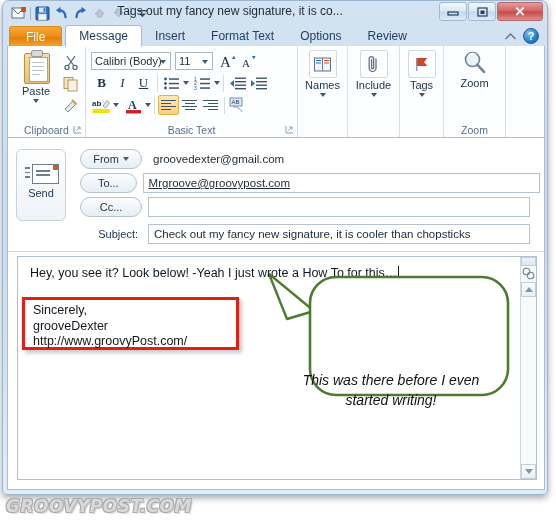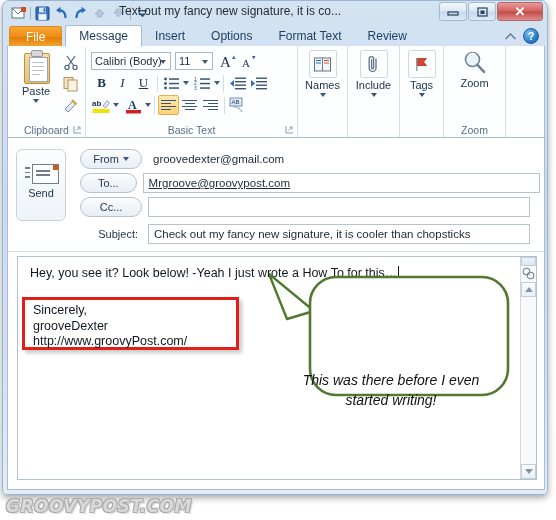--- a/index.html
+++ b/index.html
@@ -621,21 +621,21 @@
       </div>
       <div class="qat-sep"></div>
       <div class="qat-btn">
         <svg width="13" height="13" viewBox="0 0 13 13">
           <rect x="2" y="3" width="9" height="1.4" fill="#35506d"></rect>
           <path d="M3 6.6 L10 6.6 L6.5 10.3 Z" fill="#35506d"></path>
         </svg>
       </div>
     </div>
 
-    <div id="title-text">Text out my fancy new signature, it is co...</div>
+    <div id="title-text">Tags out my fancy new signature, it is co...</div>
 
     <div id="wincontrols">
       <div class="win-btn">
         <svg width="12" height="10" viewBox="0 0 12 10">
           <rect x="1" y="5" width="10" height="3" fill="none" stroke="#27405c" stroke-width="1.2"></rect>
         </svg>
       </div>
       <div class="win-btn">
         <svg width="13" height="11" viewBox="0 0 13 11">
           <rect x="2" y="2" width="9" height="8" fill="none" stroke="#27405c" stroke-width="1.2"></rect>
@@ -646,22 +646,22 @@
         <span class="win-glyph x">✕</span>
       </div>
     </div>
   </div>
 
   <div id="tabstrip">
     <div id="tabs">
       <div class="tab file">File</div>
       <div class="tab active">Message</div>
       <div class="tab">Insert</div>
+      <div class="tab">Format Text</div>
       <div class="tab">Options</div>
-      <div class="tab">Format Text</div>
       <div class="tab">Review</div>
     </div>
     <div id="tab-right">
       <div>
         <svg width="13" height="9" viewBox="0 0 13 9">
           <path d="M1.5 7 L6.5 2 L11.5 7" fill="none" stroke="#5a7490" stroke-width="1.3"></path>
         </svg>
       </div>
       <div id="help-icon">?</div>
     </div>

